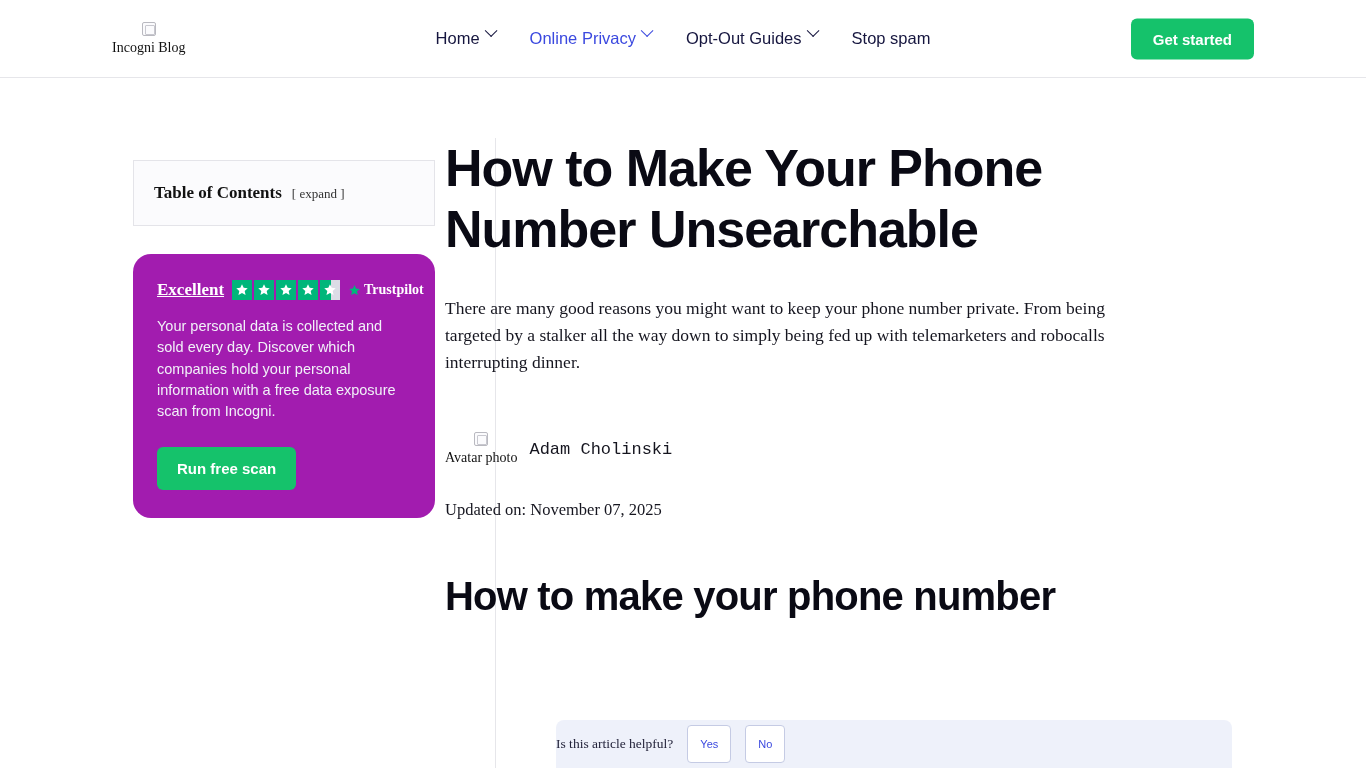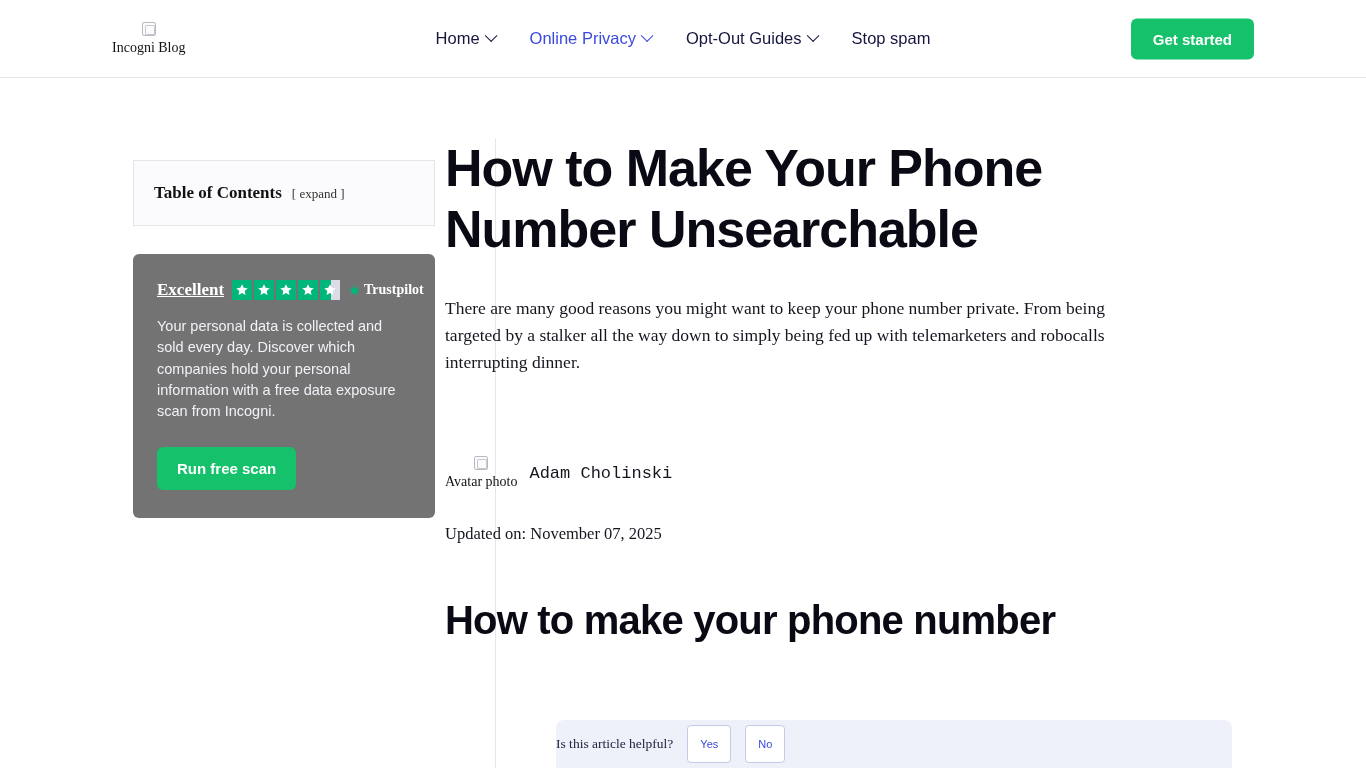--- a/index.html
+++ b/index.html
@@ -64,21 +64,21 @@
   .main-nav {
     position: absolute;
     left: 50%;
     transform: translateX(-50%);
     display: flex;
     align-items: center;
     gap: 34px;
   }
   .nav-item {
     display: flex;
-    align-items: center;
+    align-items: flex-start;
     gap: 7px;
     font-size: 16.5px;
     color: #16163f;
     cursor: pointer;
     white-space: nowrap;
   }
   .nav-item.active { color: #3b49df; }
   .chev {
     width: 9px; height: 9px;
     border-right: 1.8px solid currentColor;
@@ -148,22 +148,22 @@
     font-family: "Liberation Serif", serif;
     font-size: 13px;
     color: #333;
     cursor: pointer;
   }
 
   
   .promo {
     width: 302px;
     margin-top: 28px;
-    background: #737373;
-    border-radius: 6px;
+    background: #a21caf;
+    border-radius: 18px;
     padding: 26px 24px 28px 24px;
     color: #ffffff;
   }
   .trust-row {
     display: flex;
     align-items: center;
     gap: 8px;
     margin-bottom: 16px;
   }
   .trust-word {
@@ -231,21 +231,21 @@
     font-size: 17.5px;
     line-height: 1.55;
     color: #15151f;
     margin: 0 0 22px 0;
     max-width: 680px;
   }
   .author-row {
     display: flex;
     align-items: center;
     gap: 12px;
-    margin-top: 80px;
+    margin-top: 56px;
   }
   .author-name {
     font-family: Liberation Mono, monospace;
     font-size: 17px;
     color: #15151f;
   }
   .updated {
     font-family: "Liberation Serif", serif;
     font-size: 16.5px;
     color: #15151f;

